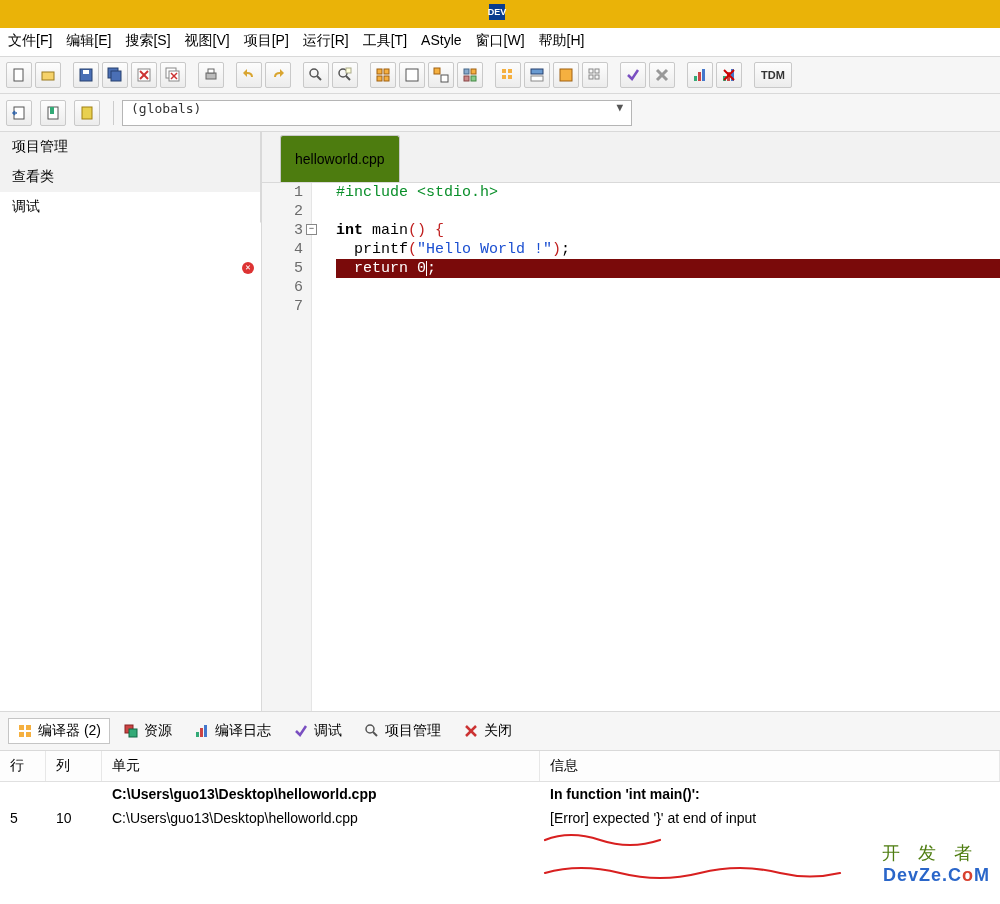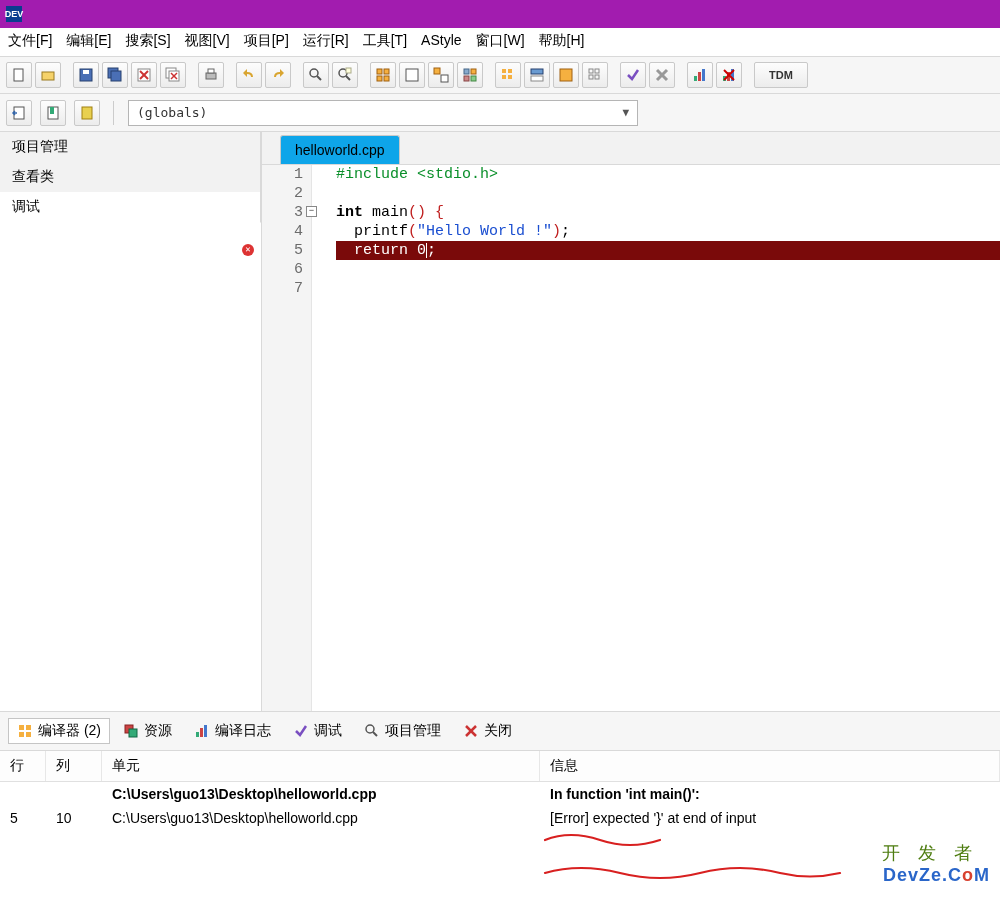--- a/index.html
+++ b/index.html
@@ -1,37 +1,37 @@
 <!DOCTYPE html>
 <html><head>
 <meta charset="utf-8">
 <style>
 * { box-sizing: border-box; margin: 0; padding: 0; }
 body { font-family: "Microsoft YaHei", Tahoma, sans-serif; font-size: 13px; background: #fff; color: #000; width: 1000px; height: 904px; overflow: hidden; position: relative; }
-.titlebar { display: flex; align-items: center; padding: 4px 6px; background: #a21caf; height: 28px; }
+.titlebar { display: flex; align-items: center; padding: 4px 6px; background: #eab308; height: 28px; flex-direction: column; }
 .titlebar .appicon { width: 16px; height: 16px; background: #0a3d8f; display: inline-flex; align-items: center; justify-content: center; color: #fff; font-size: 9px; margin-right: 6px; font-weight: bold; }
 .titlebar .title { font-size: 13.5px; }
 .menubar { display: flex; gap: 14px; padding: 4px 8px 6px; background: #fff; font-size: 14px; }
 .menubar span { cursor: default; }
 .toolbar { display: flex; align-items: center; gap: 3px; padding: 3px 6px; background: #f6f6f6; border-top: 1px solid #d9d9d9; border-bottom: 1px solid #d9d9d9; height: 38px; }
 .tbtn { width: 26px; height: 26px; border: 1px solid #c9c9c9; background: linear-gradient(#fdfdfd,#ececec); display: inline-flex; align-items: center; justify-content: center; border-radius: 2px; }
-.tbtn.wide { width: auto; padding: 0 14px; font-size: 11px; font-weight: bold; color: #333; }
+.tbtn.wide { width: auto; padding: 0 6px; font-size: 11px; font-weight: bold; color: #333; }
 .tsep { width: 6px; }
 .secondbar { display: flex; align-items: center; gap: 8px; padding: 4px 6px; background: #f6f6f6; border-bottom: 1px solid #d9d9d9; height: 38px; }
 .secondbar .tbtn2 { width: 26px; height: 26px; border: 1px solid #c9c9c9; background: linear-gradient(#fdfdfd,#ececec); display: inline-flex; align-items: center; justify-content: center; border-radius: 2px; }
-.globals { flex: 0 0 510px; height: 26px; border: 1px solid #b5b5b5; background: #fff; display: flex; align-items: center; justify-content: space-between; padding: 0 8px; font-family: Consolas, monospace; font-size: 13px; color: #333; margin-left: 6px; }
+.globals { flex: 0 0 510px; height: 26px; border: 1px solid #b5b5b5; background: #fff; display: flex; justify-content: space-between; padding: 0 8px; font-family: Consolas, monospace; font-size: 13px; color: #333; }
 .globals .chev { font-size: 11px; color: #555; }
 .main { display: flex; height: 580px; border-bottom: 1px solid #d9d9d9; }
 .sidepanel { width: 262px; border-right: 1px solid #d9d9d9; background: #fff; }
 .sidetabs { display: flex; border-bottom: 1px solid #d9d9d9; background: #f2f2f2; flex-direction: column; }
 .sidetab { padding: 6px 12px; border-right: 1px solid #d9d9d9; background: #f2f2f2; font-size: 14px;}
 .sidetab.active { background: #fff; border-bottom: 1px solid #fff; margin-bottom: -1px; }
 .editorarea { flex: 1; display: flex; flex-direction: column; }
 .filetabs { display: flex; background: #f2f2f2; border-bottom: 1px solid #d9d9d9; padding-left: 18px; padding-top: 3px; }
-.filetab { padding: 6px 14px; border: 1px solid #c9c9c9; border-bottom: none; background: #0ea5e9; font-size: 14px; border-radius: 3px 3px 0 0; }
+.filetab { padding: 15px 14px; border: 1px solid #c9c9c9; border-bottom: none; background: #4d7c0f; font-size: 14px; border-radius: 3px 3px 0 0; }
 .editor { flex: 1; display: flex; font-family: Consolas, "Courier New", monospace; font-size: 15px; background: #fff; }
 .gutter { width: 50px; background: #f4f4f4; text-align: right; padding-right: 8px; color: #6b6b6b; border-right: 1px solid #e5e5e5; }
 .gutter .gl { height: 19px; line-height: 19px; position: relative; }
 .fold { position: absolute; right: -14px; top: 3px; width: 11px; height: 11px; border: 1px solid #888; background: #fff; font-size: 9px; line-height: 9px; text-align: center; color: #333; }
 .errmark { position: absolute; left: -20px; top: 3px; width: 12px; height: 12px; border-radius: 50%; background: #d33; display: flex; align-items: center; justify-content: center; color: #fff; font-size: 9px; font-weight: bold; }
 .codelines { flex: 1; padding-left: 24px; }
 .cl { height: 19px; line-height: 19px; white-space: pre; }
 .cl.errline { background: #7a0a0a; color: #fff; }
 .kw { color: #000; font-weight: bold; }
 .pp { color: #0a8f2a; }

